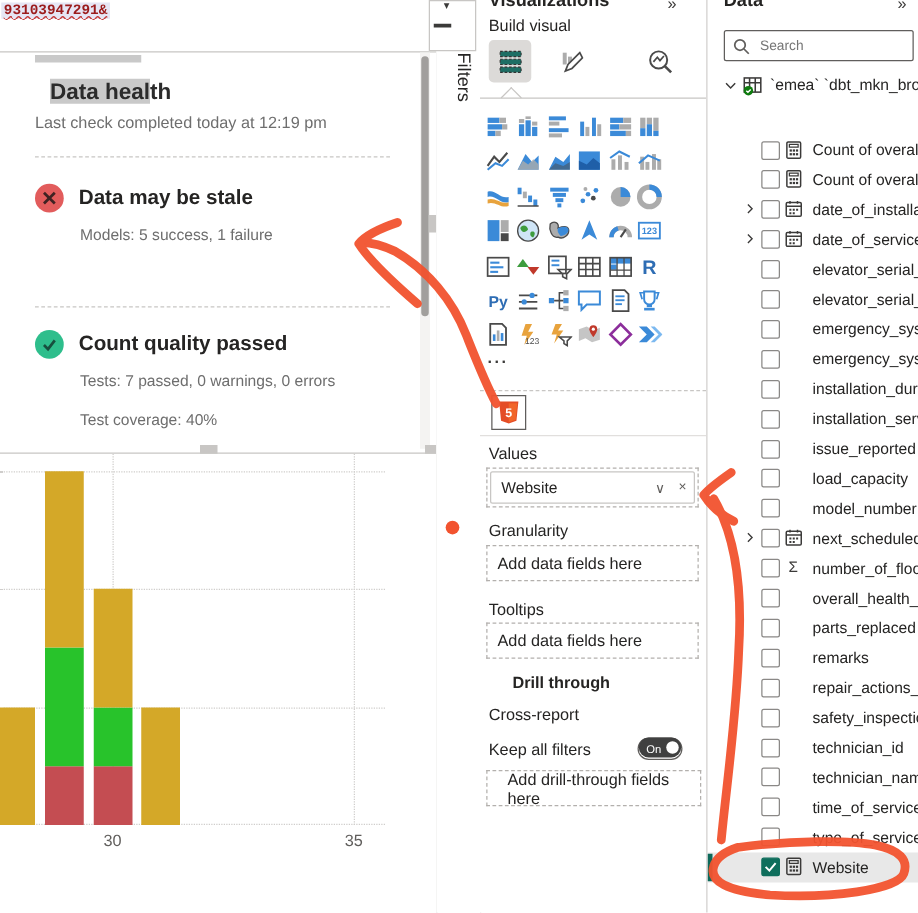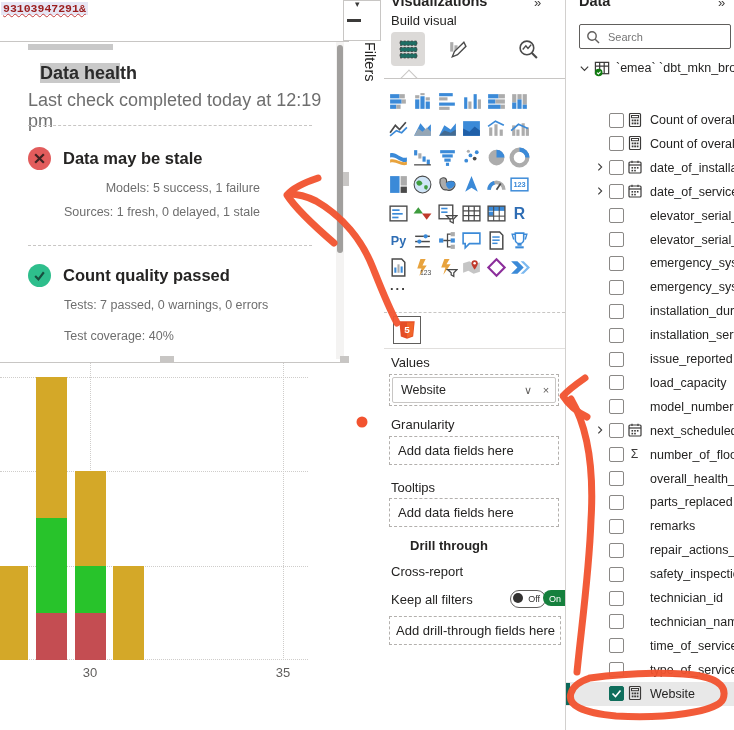--- a/index.html
+++ b/index.html
@@ -7,21 +7,21 @@
   .abs{position:absolute;}
   
   #canvas{left:0;top:0;width:349px;height:730px;background:#fff;border-right:1px solid #C8C6C4;}
   #code-frag{left:1px;top:2px;font-family:"Liberation Mono","DejaVu Sans Mono",monospace;
     font-size:11.5px;font-weight:bold;color:#9B1C1C;background:#E6E6F4;padding:0 2px;
     text-decoration:underline wavy #C43C3C 1px;}
   #card{left:0;top:41px;width:349px;height:320px;background:#fff;border-top:1px solid #C8C6C4;border-bottom:1px solid #C8C6C4;}
   #card .selbar{left:28px;top:2px;width:85px;height:6px;background:#C9C9C9;}
   #card h1{left:28px;top:9px;margin:12px;font-size:18px;font-weight:700;color:#2B2B2B;position:absolute;}
   #card h1 .hl{background:#C9C9C9;}
-  #card .sub{left:28px;top:48px;font-size:18px;color:#6E6E6E;}
+  #card .sub{left:28px;top:48px;font-size:13px;color:#6E6E6E;}
   .dashsep{left:28px;width:284px;border-top:1px dashed #C8C6C4;height:0;}
   .stat-ic{width:23px;height:23px;border-radius:50%;display:flex;align-items:center;justify-content:center;}
   .stat-title{font-size:16.5px;font-weight:700;color:#252423;}
   .stat-line{font-size:12.5px;color:#6E6E6E;}
   
   #vscroll{left:336px;top:42px;width:8px;height:317px;background:#F4F3F2;}
   #vthumb{left:1px;top:3px;width:6px;height:208px;background:#A19F9D;border-radius:3px;position:absolute;}
   .handle{background:#C8C6C4;}
   
   #chart{left:0;top:363px;width:349px;height:340px;}
@@ -52,21 +52,21 @@
   #html5-visual{left:9px;top:316px;width:26px;height:26px;border:1px solid #605E5C;display:flex;align-items:center;justify-content:center;}
   #viz-solid-sep{left:0;top:348px;width:181px;border-top:1px solid #E1DFDD;height:0;}
   .wellbox{border:1px dashed #B3B0AD;background:#fff;font-size:13px;color:#252423;display:flex;align-items:center;padding-left:8px;box-sizing:border-box;}
   .pill{background:#fff;border:1px solid #C8C6C4;border-radius:2px;display:flex;align-items:center;font-size:12.5px;}
   .pill .plabel{flex:1;padding-left:8px;}
   .pill .pbtn{width:18px;text-align:center;color:#605E5C;font-size:11px;cursor:pointer;}
   .toggle{width:34px;height:16px;border-radius:9px;position:absolute;font-size:9px;}
   .tog-off{border:1px solid #605E5C;background:#fff;color:#323130;}
   .tog-off .dot{position:absolute;left:2px;top:2px;width:10px;height:10px;border-radius:50%;background:#323130;}
   .tog-off .tlabel{position:absolute;right:5px;top:2.5px;}
-  .tog-on{background:#15803d;color:#fff;margin-left:32px;}
+  .tog-on{background:#404040;color:#fff;}
   .tog-on .dot{position:absolute;right:2px;top:3px;width:10px;height:10px;border-radius:50%;background:#fff;}
   .tog-on .tlabel{position:absolute;left:6px;top:3.5px;}
   
   #search-box{left:13px;top:24px;width:152px;height:25px;border:1px solid #605E5C;border-radius:2px;display:flex;align-items:center;box-sizing:border-box;}
   #search-box input{border:none;outline:none;font-size:11px;color:#605E5C;width:110px;font-family:inherit;background:transparent;}
   .drow{position:absolute;left:0;width:169px;height:24px;display:flex;align-items:center;font-size:12.5px;color:#252423;}
   .drow .chev{position:absolute;left:29px;width:10px;}
   .drow .cb{position:absolute;left:43px;width:15px;height:15px;border:1px solid #8A8886;border-radius:2px;background:#fff;box-sizing:border-box;}
   .drow .cb.on{background:#0F6E5C;border-color:#0F6E5C;}
   .drow .ficon{position:absolute;left:61px;width:17px;height:17px;}
@@ -93,21 +93,20 @@
           <div style="display:flex;align-items:center;gap:12px;">
        <span class="stat-ic" style="background:#E25C5C">
               <svg width="13" height="13" viewBox="0 0 12 12">
                 <line x1="2" y1="2" x2="10" y2="10" stroke="#3F2222" stroke-width="2"></line>
                 <line x1="10" y1="2" x2="2" y2="10" stroke="#3F2222" stroke-width="2"></line>
               </svg>
             </span>
        <span class="stat-title">Data may be stale</span>
      </div>
      <div class="stat-line" style="margin:11px 0 0 36px;">Models: 5 success, 1 failure</div>
-     <div class="stat-line" style="margin:10px 0 0 36px;">Sources: 1 fresh, 0 delayed, 1 stale</div>
         </div>
         <div class="abs" style="left: 28px; top: 222px;">
           <div style="display:flex;align-items:center;gap:12px;">
        <span class="stat-ic" style="background:#2EBE8C">
               <svg width="13" height="13" viewBox="0 0 12 12">
                 <polyline points="2,6.5 5,9.5 10,3" fill="none" stroke="#174F3E" stroke-width="2"></polyline>
               </svg>
             </span>
        <span class="stat-title">Count quality passed</span>
      </div>
@@ -535,21 +534,21 @@
   <div class="seclabel abs" style="left:7px;top:564px;">Cross-report</div>
   <div class="toggle tog-off abs" style="left:126px;top:590px;">
     <span class="dot"></span>
     <span class="tlabel">Off</span>
   </div>
   <div class="seclabel abs" style="left:7px;top:592px;">Keep all filters</div>
   <div class="toggle tog-on abs" style="left:127px;top:590px;">
     <span class="tlabel">On</span>
     <span class="dot"></span>
   </div>
-  <div class="wellbox abs" style="left:5px;top:616px;width:172px;height:29px;padding-left:6px;">Add drill-through fields here</div>
+  <div class="wellbox abs" style="left:5px;top:616px;width:172px;height:29px;padding-left:16px;">Add drill-through fields here</div>
 </div>
 
 <div id="data-pane" class="abs">
   <div class="pane-title abs" style="left:13px;top:-7px;">Data</div>
   <div class="collapse abs" style="left:152px;top:-5px;">»</div>
 
   <div id="search-box" class="abs">
     <span style="padding:0 6px;display:flex;">
       <svg width="14" height="14" viewBox="0 0 14 14">
           <circle cx="6" cy="6" r="4.2" fill="none" stroke="#605E5C" stroke-width="1.4"></circle>

